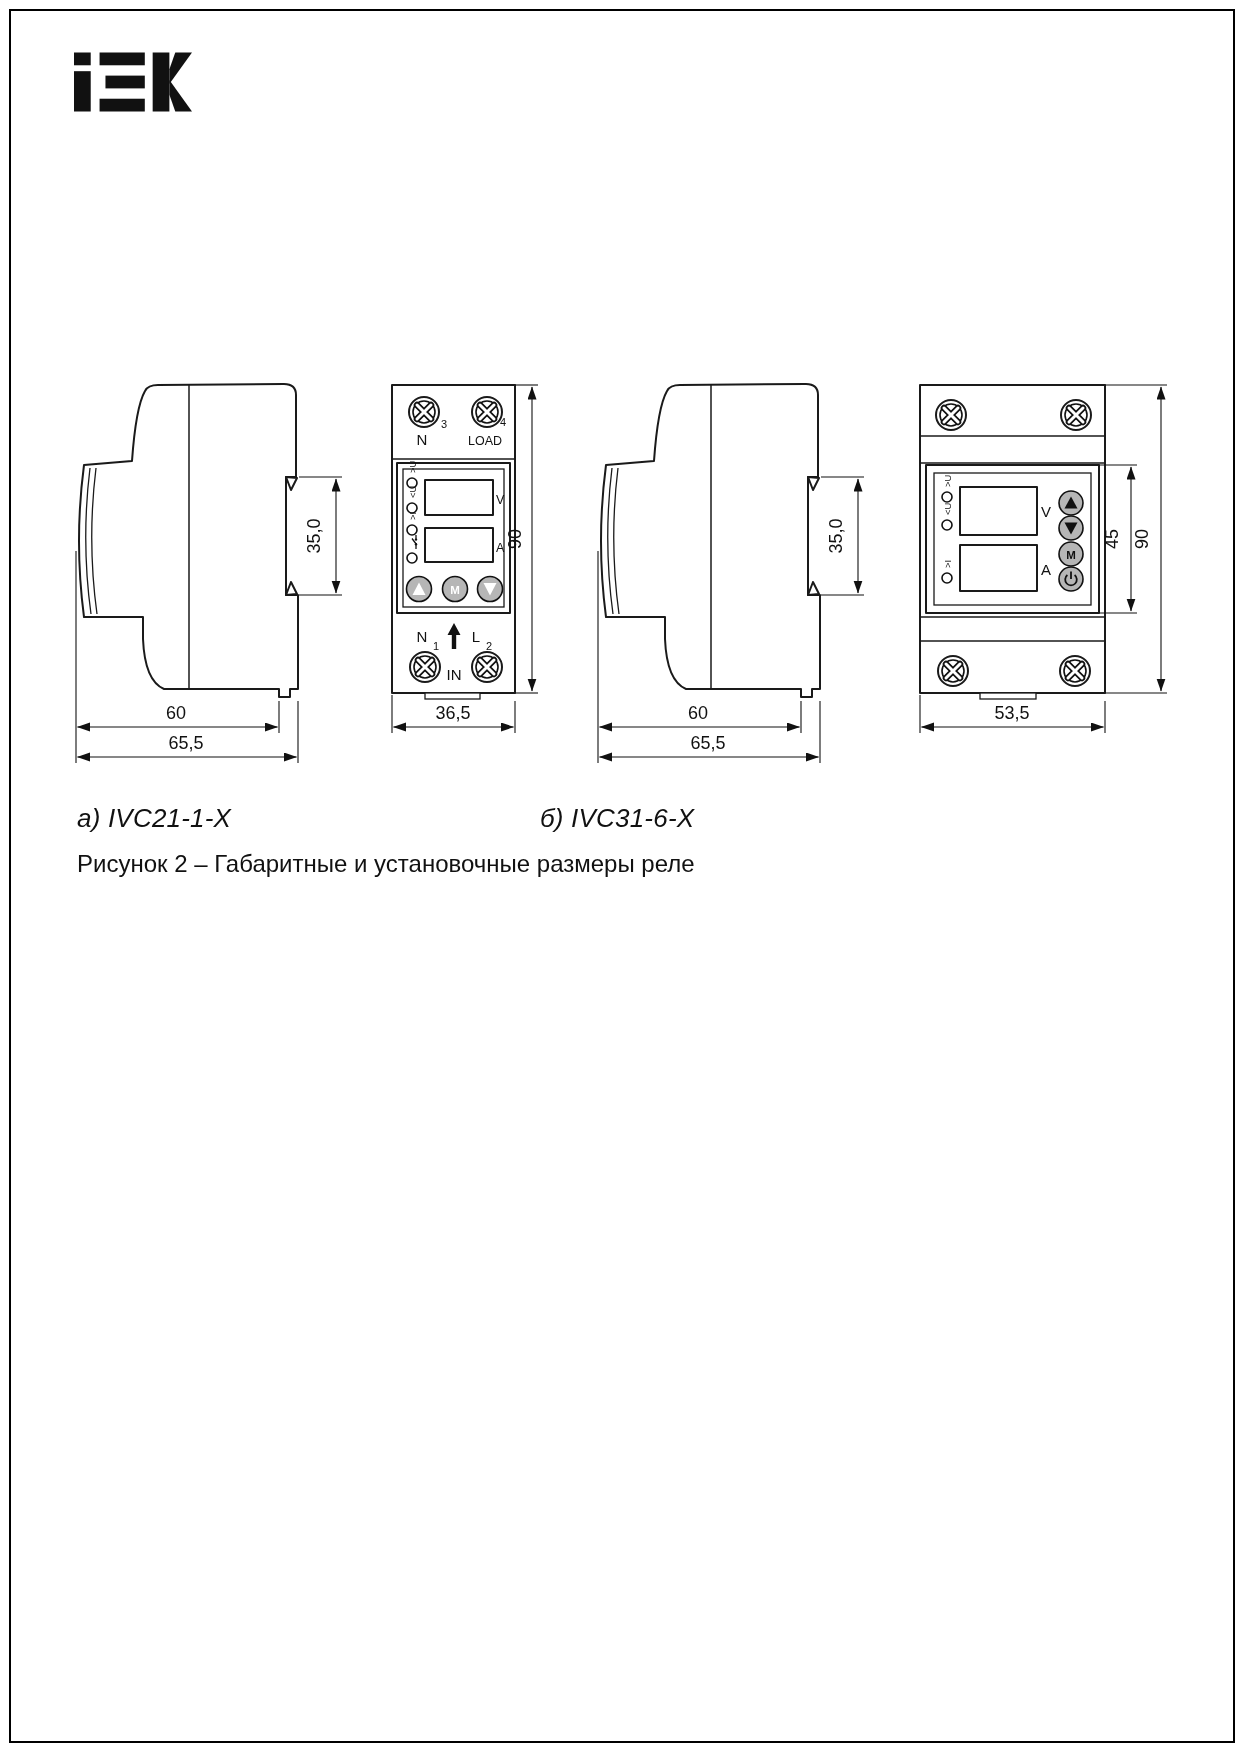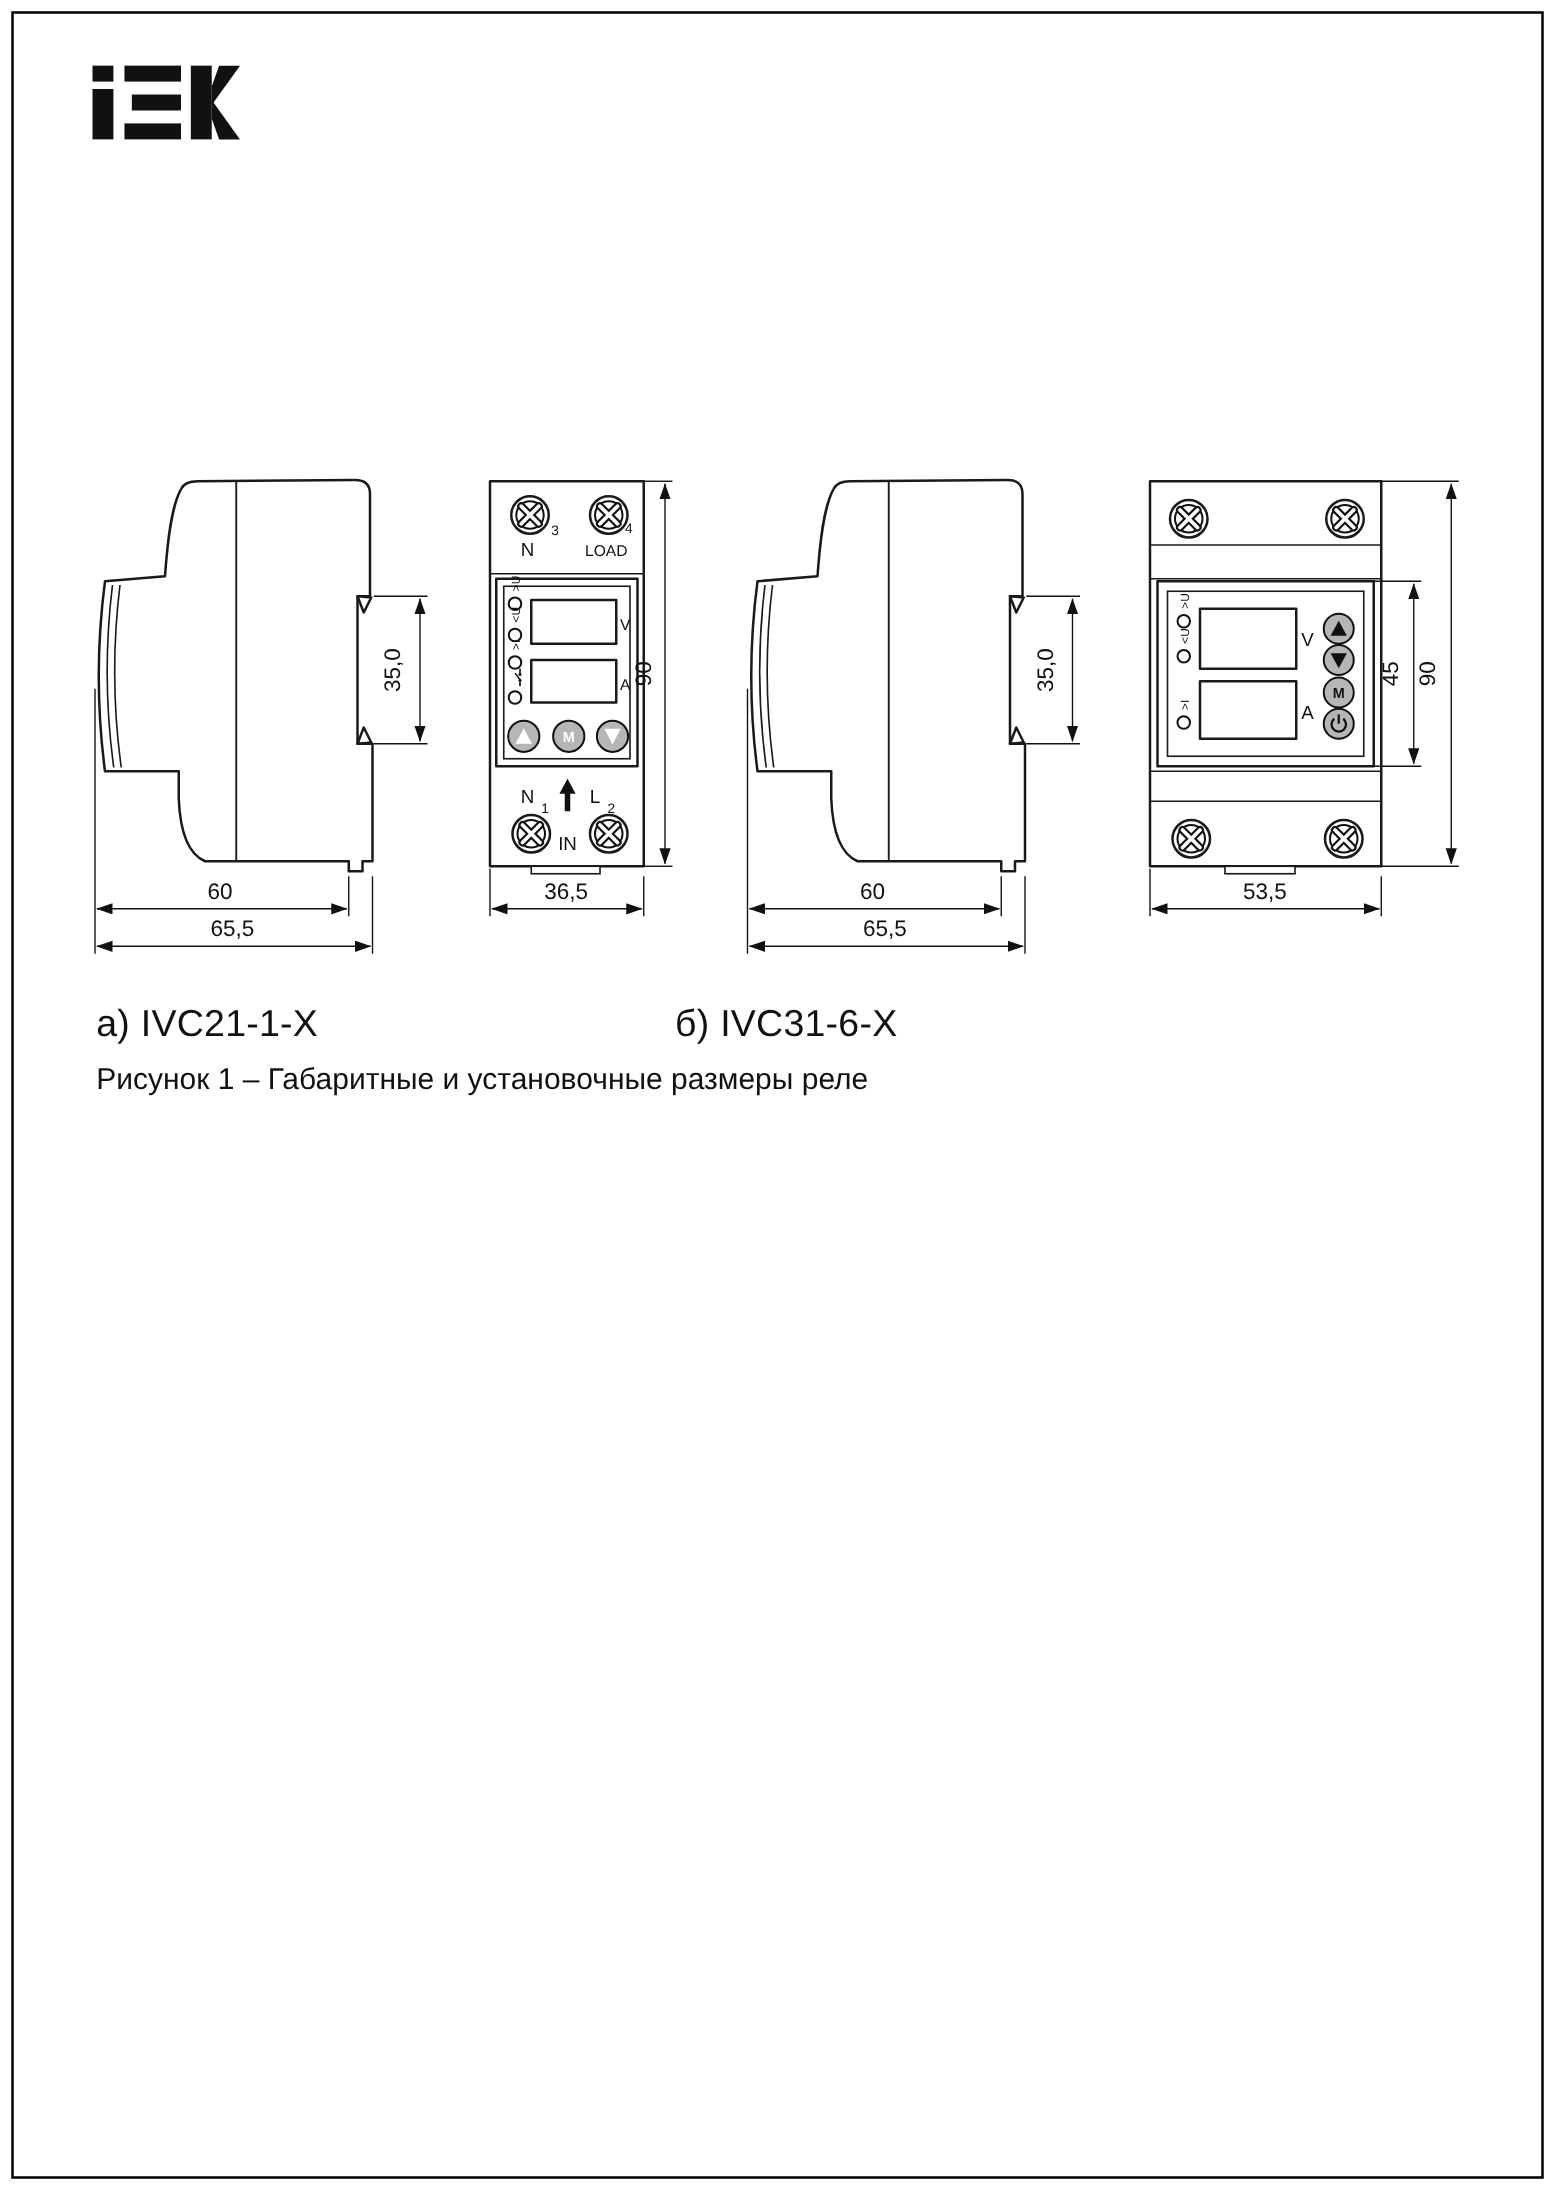--- a/index.html
+++ b/index.html
@@ -15,21 +15,21 @@
   .led{fill:#fff;stroke:#111;stroke-width:1.6;}
   .btn{fill:#b6b6b6;stroke:#111;stroke-width:1.6;}
   .dim{stroke:#111;stroke-width:1.1;fill:none;}
   .t18{font-size:18px;}
   .t15{font-size:15px;}
   .t13{font-size:12.5px;}
   .t12{font-size:11px;}
   .t9{font-size:9.5px;}
   .mbtn{font-size:11.5px;font-weight:bold;}
   .am{text-anchor:middle;}
-  .label{font-size:30px;letter-spacing:0.2px;}
+  .label{font-size:26px;letter-spacing:0.2px;font-style:italic;}
   .caption{font-size:24px;}
 </style>
 </head>
 <body>
 
 <div class="page">
   <div class="frame"></div>
 
   <svg class="abs" style="left:74px;top:52px" width="118" height="60" viewBox="0 0 120 60" role="img">
     <title>IEK</title>
@@ -243,14 +243,14 @@
       <line x1="15" y1="322" x2="15" y2="360"></line>
       <line x1="200" y1="328" x2="200" y2="360"></line>
       <line x1="16.5" y1="354" x2="198.5" y2="354" marker-start="url(#dimA)" marker-end="url(#dimA)"></line>
       <text class="t18 am" x="107" y="346" stroke="none">53,5</text>
     </g>
   </svg>
 
   <div class="abs label" style="left:77px;top:803px">а) IVC21-1-X</div>
   <div class="abs label" style="left:540px;top:803px">б) IVC31-6-X</div>
 
-  <div class="abs caption" style="left:77px;top:850px">Рисунок 1 – Габаритные и установочные размеры реле</div>
+  <div class="abs caption" style="left:77px;top:850px">Рисунок 2 – Габаритные и установочные размеры реле</div>
 </div>
 
 </body></html>

